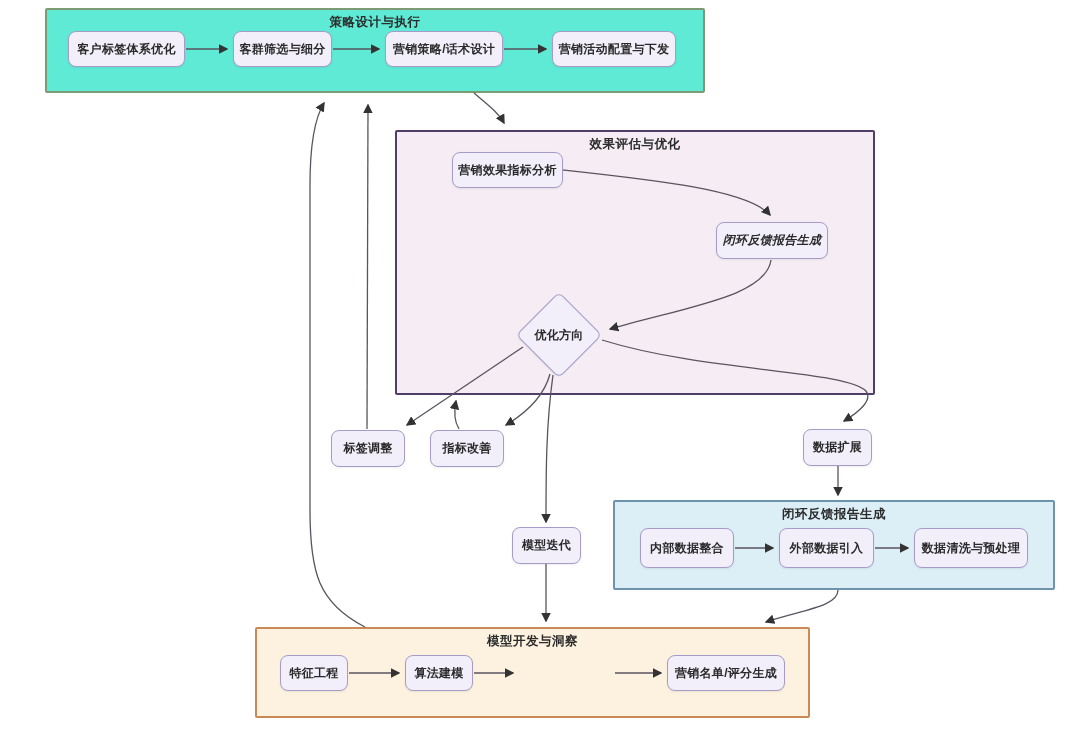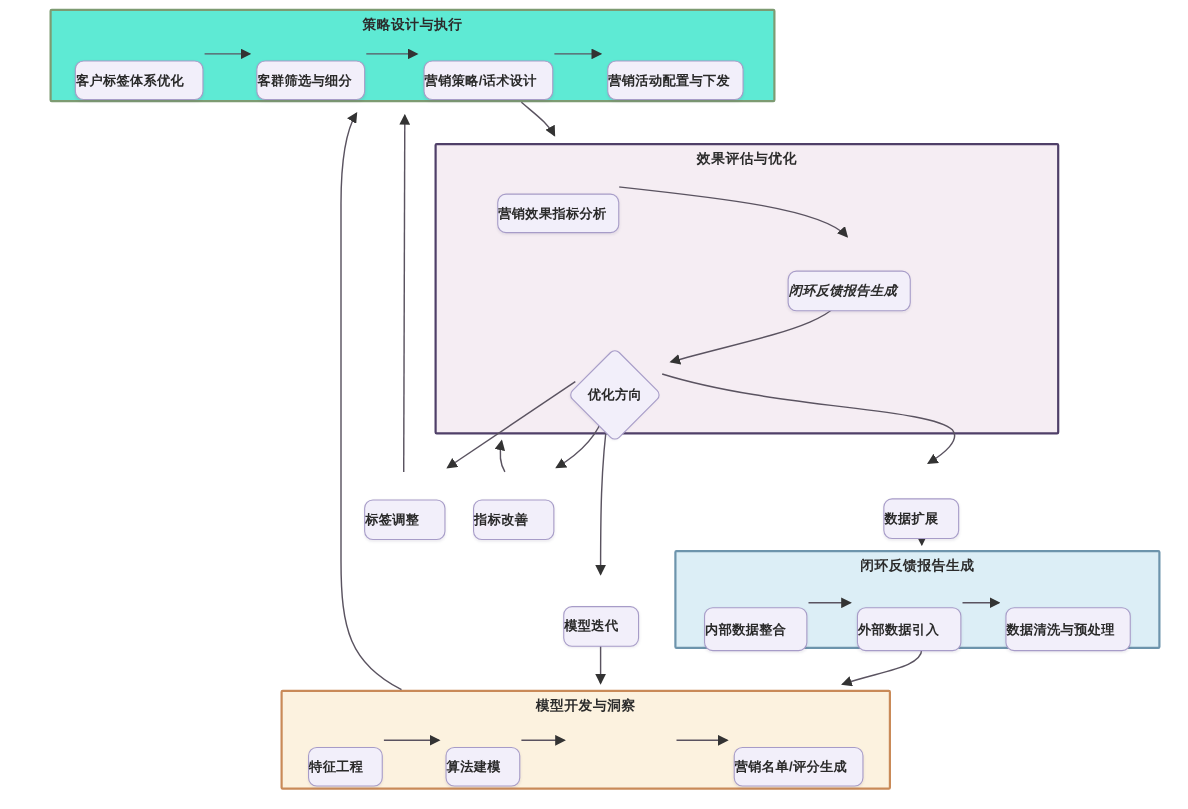--- a/index.html
+++ b/index.html
@@ -2,38 +2,38 @@
 <html><head>
 <meta charset="utf-8">
 <style>
   html,body{margin:0;padding:0;background:#ffffff;}
   body{font-family:"Liberation Sans","DejaVu Sans",sans-serif;}
   #canvas{position:relative;width:1080px;height:735px;background:#ffffff;overflow:hidden;}
   .group{position:absolute;border-radius:2px;z-index:1;box-sizing:border-box;}
   .group-title{position:absolute;top:4px;left:0;width:100%;text-align:center;
     font-size:12.5px;font-weight:700;color:#2b2b2b;letter-spacing:.5px;}
   .node{position:absolute;z-index:3;box-sizing:border-box;border-radius:8px;
-    display:flex;align-items:center;justify-content:flex-start;
+    display:flex;align-items:center;justify-content:center;
     font-size:12px;font-weight:700;color:#2a2a2a;letter-spacing:.3px;
-    box-shadow:0 1px 2px rgba(90,80,120,.10);margin-top:24px;}
+    box-shadow:0 1px 2px rgba(90,80,120,.10);}
   .node.diamond{background:transparent!important;border:none!important;box-shadow:none;border-radius:0;}
   .diamond-shape{position:absolute;left:50%;top:50%;transform:translate(-50%,-50%) rotate(45deg);
     border-radius:6px;box-sizing:border-box;box-shadow:0 1px 2px rgba(90,80,120,.10);}
   .diamond-label{position:absolute;left:0;top:0;width:100%;height:100%;
     display:flex;align-items:center;justify-content:center;}
   #edges{position:absolute;left:0;top:0;z-index:2;pointer-events:none;}
 </style>
 </head>
 <body>
 
 <div id="canvas">
     <div class="group" style="left: 45px; top: 8px; width: 660px; height: 85px; background: #5eead4; border: 2px solid rgb(125, 155, 114);">
       <span class="group-title">策略设计与执行</span>
     </div>
-    <div class="group" style="left: 395px; top: 130px; width: 568px; height: 265px; background: rgb(245, 237, 243); border: 2px solid rgb(79, 63, 104);">
+    <div class="group" style="left: 395px; top: 130px; width: 480px; height: 265px; background: rgb(245, 237, 243); border: 2px solid rgb(79, 63, 104);">
       <span class="group-title">效果评估与优化</span>
     </div>
     <div class="group" style="left: 613px; top: 500px; width: 442px; height: 90px; background: rgb(220, 238, 246); border: 2px solid rgb(109, 148, 172);">
       <span class="group-title">闭环反馈报告生成</span>
     </div>
     <div class="group" style="left: 255px; top: 627px; width: 555px; height: 91px; background: rgb(252, 242, 223); border: 2px solid rgb(201, 138, 88);">
       <span class="group-title">模型开发与洞察</span>
     </div>
     <svg id="edges" width="1080" height="735">
       <defs>

